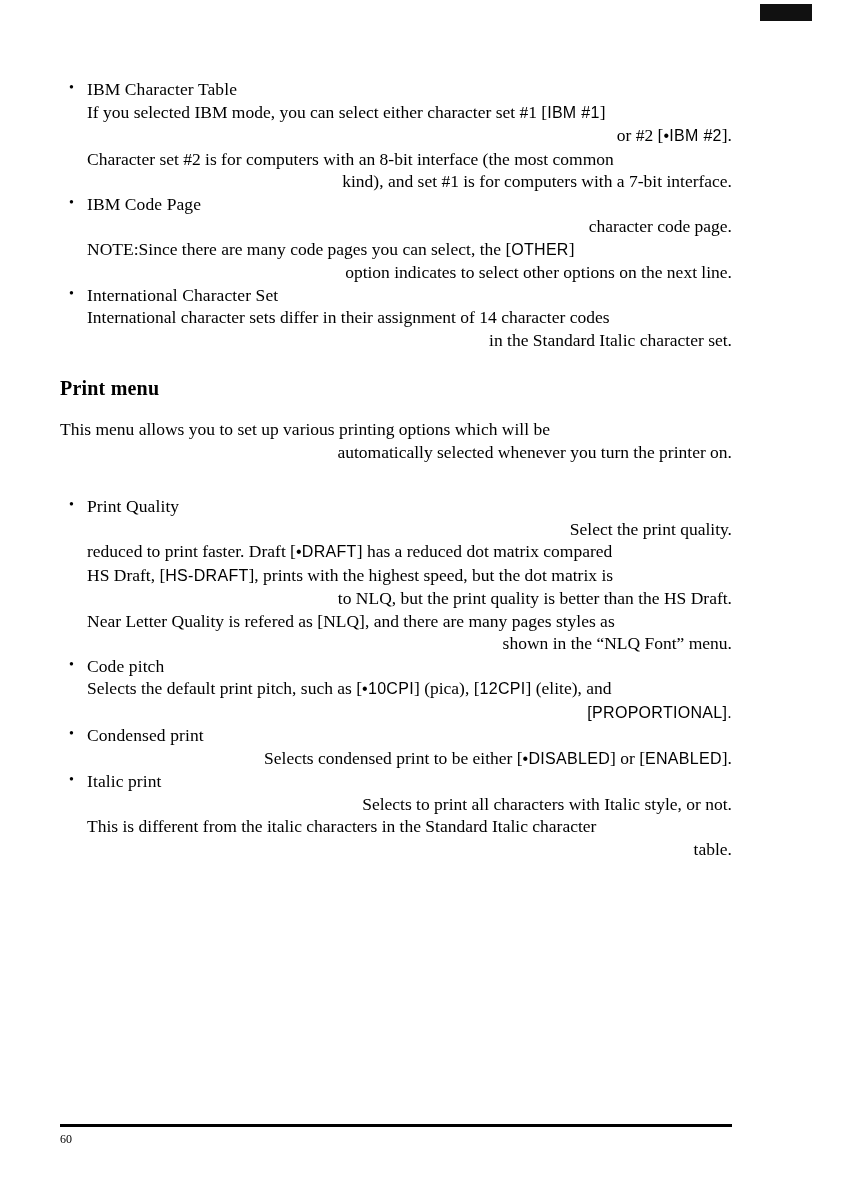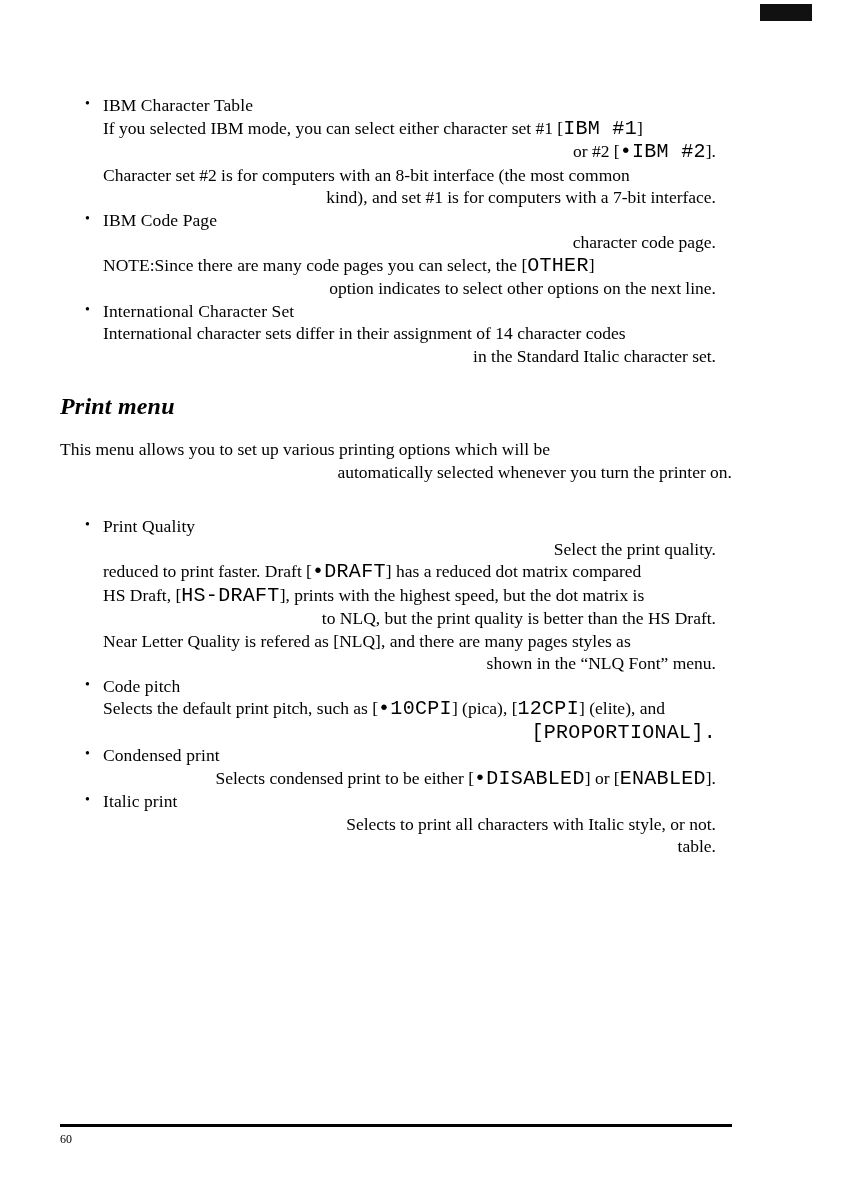--- a/index.html
+++ b/index.html
@@ -30,21 +30,21 @@
     background: #111111;
   }
   .content {
     position: absolute;
     left: 60px;
     top: 78px;
     width: 672px;
   }
   ul.bullet-list {
     list-style: none;
-    margin: 16px;
+    margin: 0;
     padding: 0;
   }
   ul.bullet-list > li {
     position: relative;
     padding-left: 27px;
     margin: 0 0 0 0;
   }
   ul.bullet-list > li::before {
     content: "\2022";
     position: absolute;
@@ -59,42 +59,41 @@
     letter-spacing: 0.1px;
   }
   .body-line {
     font-size: 17.5px;
     line-height: 22.5px;
     text-align: justify;
   }
   .body-line.nojust { text-align: right; }
 
   .mono {
-    font-family: Liberation Mono, monospace;
-    font-size: 20px;
+    font-family: Liberation Sans, sans-serif;
+    font-size: 16px;
     letter-spacing: -0.2px;
   }
 
   .note-block {
     position: relative;
     font-size: 17.5px;
     line-height: 22.5px;
   }
   .note-label {
     font-family: "Liberation Serif", serif;
   }
   .note-indent {
     padding-left: 92px;
   }
 
   h2.section-title {
     font-family: "Liberation Serif", serif;
-    font-style: italic;
     font-weight: bold;
-    font-size: 24px;
+    font-size: 20px;
     margin: 26px 0 18px 0;
     letter-spacing: 0.2px;
   }
   .para {
     font-size: 17.5px;
     line-height: 22.5px;
     text-align: justify;
     margin-bottom: 32px;
   }
 
@@ -177,20 +176,21 @@
       </li>
 
       <li>
         <div class="item-title">Condensed print</div>
         <div class="body-line nojust"><span>Selects condensed print to be either [</span><span class="mono spk">•DISABLED</span><span>] or [</span><span class="mono spk">ENABLED</span><span>].</span></div>
       </li>
 
       <li>
         <div class="item-title">Italic print</div>
         <div class="body-line nojust">Selects to print all characters with Italic style, or not.</div>
+        <div class="body-line">This is different from the italic characters in the Standard Italic character</div>
         <div class="body-line nojust">table.</div>
       </li>
 
     </ul>
 
   </div>
 
   <div class="footer-rule"></div>
   <div class="page-number">60</div>
 

